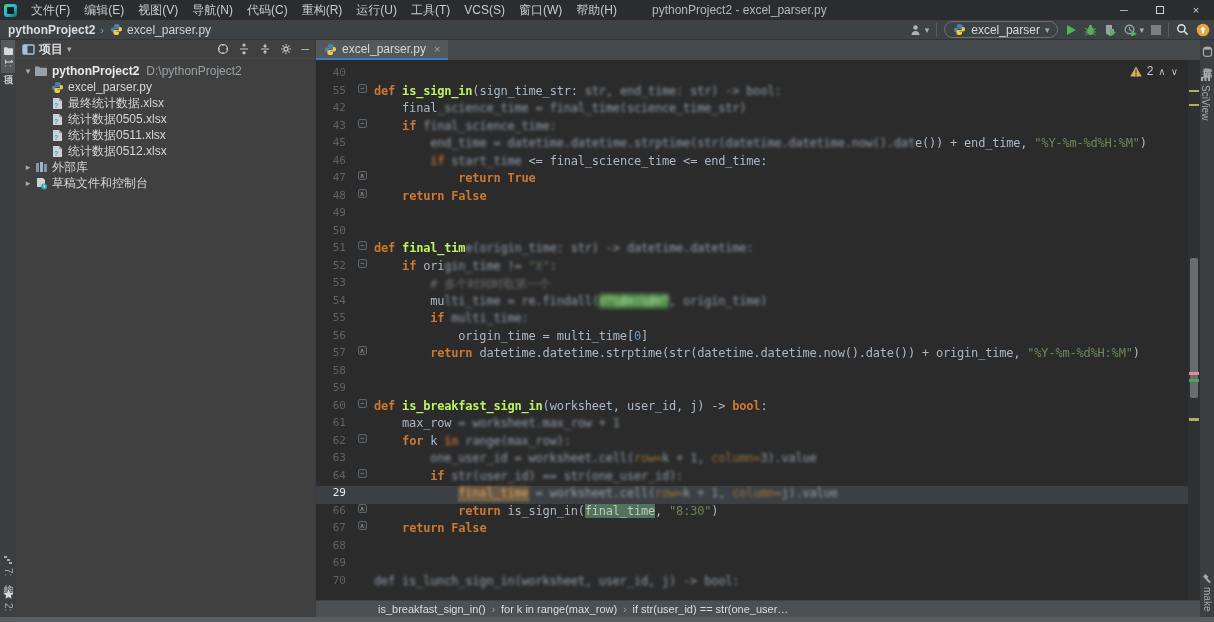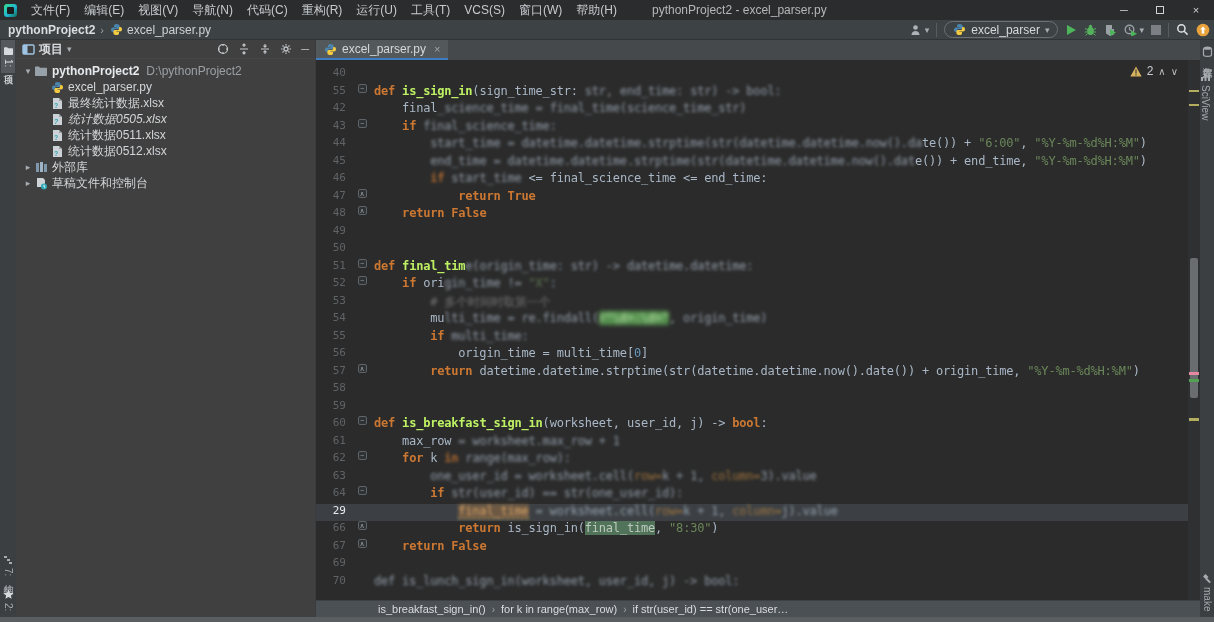--- a/index.html
+++ b/index.html
@@ -314,21 +314,21 @@
             <span class="tree-arrow"></span>
             <span class="tree-ico">
               <svg width="12" height="13" viewBox="0 0 12 13">
                 <path d="M2 1h6l3 3v8H2z" fill="#cdd2d6"></path>
                 <path d="M8 1l3 3H8z" fill="#9aa1a7"></path>
                 <text x="3" y="11" font-size="7" fill="#2fa8b9" font-weight="bold">?</text>
               </svg>
             </span>
             <span class="tree-label">最终统计数据.xlsx</span>
           </div>
-          <div class="tree-row" style="padding-left: 22px; font-style: italic;">
+          <div class="tree-row" style="padding-left: 22px;">
             <span class="tree-arrow"></span>
             <span class="tree-ico">
               <svg width="12" height="13" viewBox="0 0 12 13">
                 <path d="M2 1h6l3 3v8H2z" fill="#cdd2d6"></path>
                 <path d="M8 1l3 3H8z" fill="#9aa1a7"></path>
                 <text x="3" y="11" font-size="7" fill="#2fa8b9" font-weight="bold">?</text>
               </svg>
             </span>
             <span class="tree-label">统计数据0505.xlsx</span>
           </div>
@@ -425,25 +425,20 @@
               <span class="code-text"><span class="sg-txt">    final</span><span class="sg-txt blur">_science_time = final_time(science_time_str)</span></span>
             </div>
             <div class="code-row">
               <span class="gut-num">43</span>
               <span class="gut-fold">
                 <span class="fm">−</span>
               </span>
               <span class="code-text"><span class="sg-txt">    </span><span class="sg-kw">if </span><span class="sg-txt blur">final_science_time:</span></span>
             </div>
             <div class="code-row">
-              <span class="gut-num">44</span>
-              <span class="gut-fold"></span>
-              <span class="code-text"><span class="sg-txt">        </span><span class="sg-txt blur">start_time = datetime.datetime.strptime(str(datetime.datetime.now().da</span><span class="sg-txt">te()) + </span><span class="sg-str">"6:00"</span><span class="sg-txt">, </span><span class="sg-str">"%Y-%m-%d%H:%M"</span><span class="sg-txt">)</span></span>
-            </div>
-            <div class="code-row">
               <span class="gut-num">45</span>
               <span class="gut-fold"></span>
               <span class="code-text"><span class="sg-txt">        </span><span class="sg-txt blur">end_time = datetime.datetime.strptime(str(datetime.datetime.now().dat</span><span class="sg-txt">e()) + end_time, </span><span class="sg-str">"%Y-%m-%d%H:%M"</span><span class="sg-txt">)</span></span>
             </div>
             <div class="code-row">
               <span class="gut-num">46</span>
               <span class="gut-fold"></span>
               <span class="code-text"><span class="sg-txt">        </span><span class="sg-kw blur">if </span><span class="sg-txt blur">start_time </span><span class="sg-txt">&lt;= final_science_time &lt;= end_time:</span></span>
             </div>
             <div class="code-row">
@@ -563,20 +558,25 @@
                 <span class="fm">∧</span>
               </span>
               <span class="code-text"><span class="sg-txt">            </span><span class="sg-kw">return </span><span class="sg-txt">is_sign_in(</span><span class="sg-rhl">final_time</span><span class="sg-txt">, </span><span class="sg-str">"8:30"</span><span class="sg-txt">)</span></span>
             </div>
             <div class="code-row">
               <span class="gut-num">67</span>
               <span class="gut-fold">
                 <span class="fm">∧</span>
               </span>
               <span class="code-text"><span class="sg-txt">    </span><span class="sg-kw">return False</span></span>
+            </div>
+            <div class="code-row">
+              <span class="gut-num">68</span>
+              <span class="gut-fold"></span>
+              <span class="code-text"></span>
             </div>
             <div class="code-row">
               <span class="gut-num">69</span>
               <span class="gut-fold"></span>
               <span class="code-text"></span>
             </div>
             <div class="code-row">
               <span class="gut-num">70</span>
               <span class="gut-fold"></span>
               <span class="code-text"><span class="sg-txt blur">def is_lunch_sign_in(worksheet, user_id, j) -&gt; bool:</span></span>

